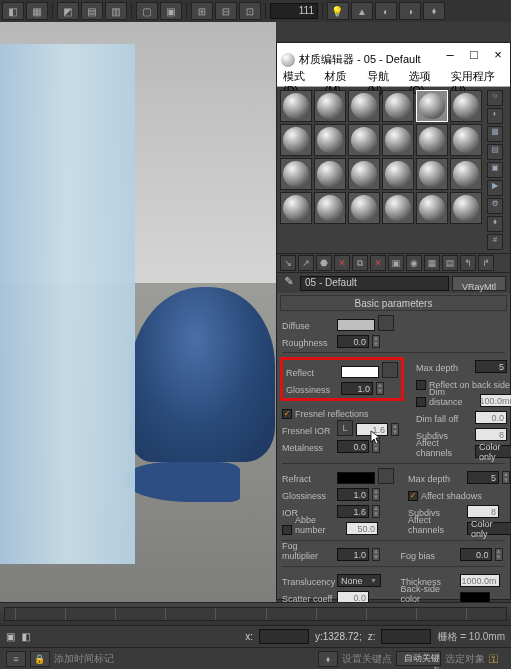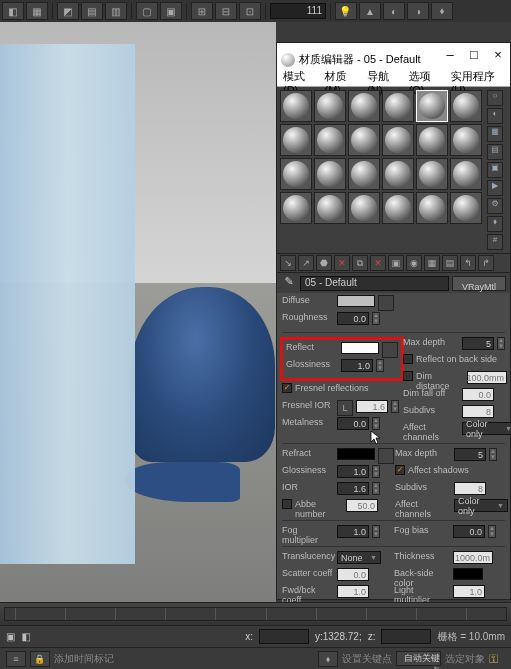--- a/index.html
+++ b/index.html
@@ -4,55 +4,55 @@
 <style>
 html,body{margin:0;padding:0;width:511px;height:669px;background:#3a3a3a;font-family:"Microsoft YaHei",Arial,sans-serif;font-size:10px;color:#ccc;overflow:hidden}
 *{box-sizing:border-box}
 .viewport{position:absolute;left:0;top:22px;width:276px;height:580px;background:linear-gradient(to bottom,#b8b8b8 0%,#d5d5d5 45%,#9c9c98 45%,#7e7e7c 100%)}
 .glass-pane{position:absolute;left:0;top:22px;width:135px;height:520px;background:linear-gradient(to right,#a8c5dc 0%,#c8dde8 50%,#b5d0e2 100%);opacity:.95}
 .cloth{position:absolute;left:130px;top:265px;width:145px;height:175px;background:radial-gradient(ellipse at 45% 30%,#4a6fa8 0%,#2a4a7a 50%,#1c355c 100%);border-radius:50% 45% 20% 15%}
 .cloth2{position:absolute;left:125px;top:440px;width:115px;height:40px;background:#2c4e82;border-radius:40% 20% 10% 55%}
 .top-toolbar{position:absolute;top:0;left:0;right:0;height:22px;background:#333;display:flex;align-items:center;gap:2px;padding:0 2px}
 .top-toolbar .btn{width:22px;height:18px;background:#444;border:1px solid #222;display:flex;align-items:center;justify-content:center;font-size:10px;color:#aaa}
 .top-toolbar .sep{width:1px;height:16px;background:#222;margin:0 2px}
-.top-toolbar .num{width:56px;height:16px;background:#222;color:#ccc;font-size:10px;text-align:right;padding:1px 3px;border:1px solid #111}
+.top-toolbar .num{width:48px;height:16px;background:#222;color:#ccc;font-size:10px;text-align:right;padding:1px 3px;border:1px solid #111}
 .me-window{position:absolute;left:276px;top:42px;width:235px;height:558px;background:#4a4a4a;border:1px solid #222}
 .me-title{height:24px;background:#fff;display:flex;align-items:flex-end;color:#000;font-size:11px;padding-left:4px}
 .me-title .sphere-ico{width:14px;height:14px;border-radius:50%;background:radial-gradient(circle at 35% 30%,#fff,#888);margin-right:4px}
 .me-title .wbtn{width:24px;height:20px;color:#000;text-align:center;font-size:13px}
 .me-menu{height:20px;background:#fff;display:flex;gap:8px;padding:2px 6px;color:#000;font-size:11px;border-bottom:1px solid #aaa}
 .sample-area{display:flex;background:#3e3e3e}
 .sample-grid{display:grid;grid-template-columns:repeat(6,32px);grid-auto-rows:32px;gap:2px;padding:3px}
 .samp{width:32px;height:32px;background:#555;border:1px solid #222;display:flex;align-items:center;justify-content:center}
 .samp.sel{border:1px solid #fff;background:#888}
 .ball{width:26px;height:26px;border-radius:50%;background:radial-gradient(circle at 35% 30%,#f5f5f5,#666 70%,#333)}
 .sample-side{width:20px;display:flex;flex-direction:column;gap:2px;padding:3px 2px}
 .side-btn{width:16px;height:16px;background:#444;border:1px solid #222;font-size:8px;text-align:center;color:#9ab}
 .tool-row{height:20px;background:#3e3e3e;display:flex;align-items:center;gap:2px;padding:1px 3px;border-top:1px solid #222;border-bottom:1px solid #222}
 .tbtn{width:16px;height:16px;background:#444;border:1px solid #222;font-size:9px;color:#aaa;text-align:center;line-height:14px}
 .name-row{height:20px;background:#3e3e3e;display:flex;align-items:center;gap:3px;padding:2px 4px}
 .eyedrop{width:16px;height:16px;color:#ccc;font-size:11px;text-align:center}
 .name-field{flex:1;height:15px;background:#2e2e2e;border:1px solid #111;color:#ccc;padding:0 4px;font-size:10px}
 .type-field{width:54px;height:15px;background:#555;border:1px solid #222;color:#ccc;padding:4px 3px;font-size:9px;text-align:center;line-height:13px}
 .rollup-hdr{height:16px;background:#4a4a4a;color:#ccc;font-size:10px;text-align:center;line-height:16px;border:1px solid #333;margin:2px 3px}
 .params{padding:2px 5px 2px 5px;font-size:9px;color:#bbb}
-.prow{display:flex;align-items:flex-start;height:16px;margin-bottom:1px;gap:3px}
+.prow{display:flex;align-items:flex-end;height:16px;margin-bottom:1px;gap:3px}
 .plabel{width:52px}
 .plabel2{width:56px}
 .swatch{width:38px;height:12px;border:1px solid #111}
 .spin{width:32px;height:13px;background:#333;border:1px solid #111;color:#ccc;font-size:9px;padding:0 2px;display:flex;align-items:center;justify-content:flex-end}
 .spin.dis{background:#e5e5e5;color:#777}
 .spin-arr{width:8px;height:13px;background:#555;border:1px solid #222;font-size:6px;line-height:5px;color:#888;display:flex;flex-direction:column}
 .spin-arr span{height:50%;text-align:center}
 .chk{width:10px;height:10px;background:#333;border:1px solid #111;font-size:8px;color:#ff8c00;text-align:center;line-height:8px}
 .dd{width:54px;height:13px;background:#333;border:1px solid #111;color:#ccc;font-size:9px;padding:0 3px;display:flex;align-items:center;justify-content:space-between}
 .dd .arr{font-size:7px;color:#888}
 .hline{height:1px;background:#333;margin:4px 0}
 .red-box{border:3px solid #d11;padding:2px 3px;margin:0 -2px 2px -2px}
-.two-col{display:flex;gap:1px}
+.two-col{display:flex;gap:14px}
 .col{flex:1}
 .cursor{position:absolute;left:370px;top:430px;width:14px;height:16px;z-index:99}
 .cursor svg{width:14px;height:16px}
 .bottom-bar{position:absolute;left:0;bottom:0;right:0;height:67px;background:#3a3a3a;border-top:1px solid #222}
 .timeline{height:22px;background:linear-gradient(to bottom,#444,#333);display:flex;align-items:center;padding:0 4px;gap:4px}
 .tl-track{flex:1;height:14px;background:linear-gradient(to right,#3a3a3a 0,#3a3a3a 100%);border:1px solid #222;position:relative}
 .tl-tick{position:absolute;top:0;width:1px;height:100%;background:#555}
 .status-row{height:22px;display:flex;align-items:center;gap:6px;padding:0 6px;font-size:10px;color:#bbb;border-top:1px solid #222}
 .coord{color:#ccc}
 .status-row2{height:22px;display:flex;align-items:center;gap:4px;padding:0 6px;font-size:10px;color:#888;border-top:1px solid #222}
@@ -209,20 +209,21 @@
     <div class="tbtn">▦</div>
     <div class="tbtn">▤</div>
     <div class="tbtn">↰</div>
     <div class="tbtn">↱</div>
   </div>
   <div class="name-row">
     <div class="eyedrop">✎</div>
     <div class="name-field">05 - Default</div>
     <div class="type-field">VRayMtl</div>
   </div>
+  <div class="rollup-hdr">Basic parameters</div>
 
   <div class="params">
 
     <div class="prow">
       <span class="plabel">Diffuse</span>
       <div class="swatch" style="background:#bfbfbf"></div>
       <div class="tbtn"></div>
     </div>
     <div class="prow">
       <span class="plabel">Roughness</span>

